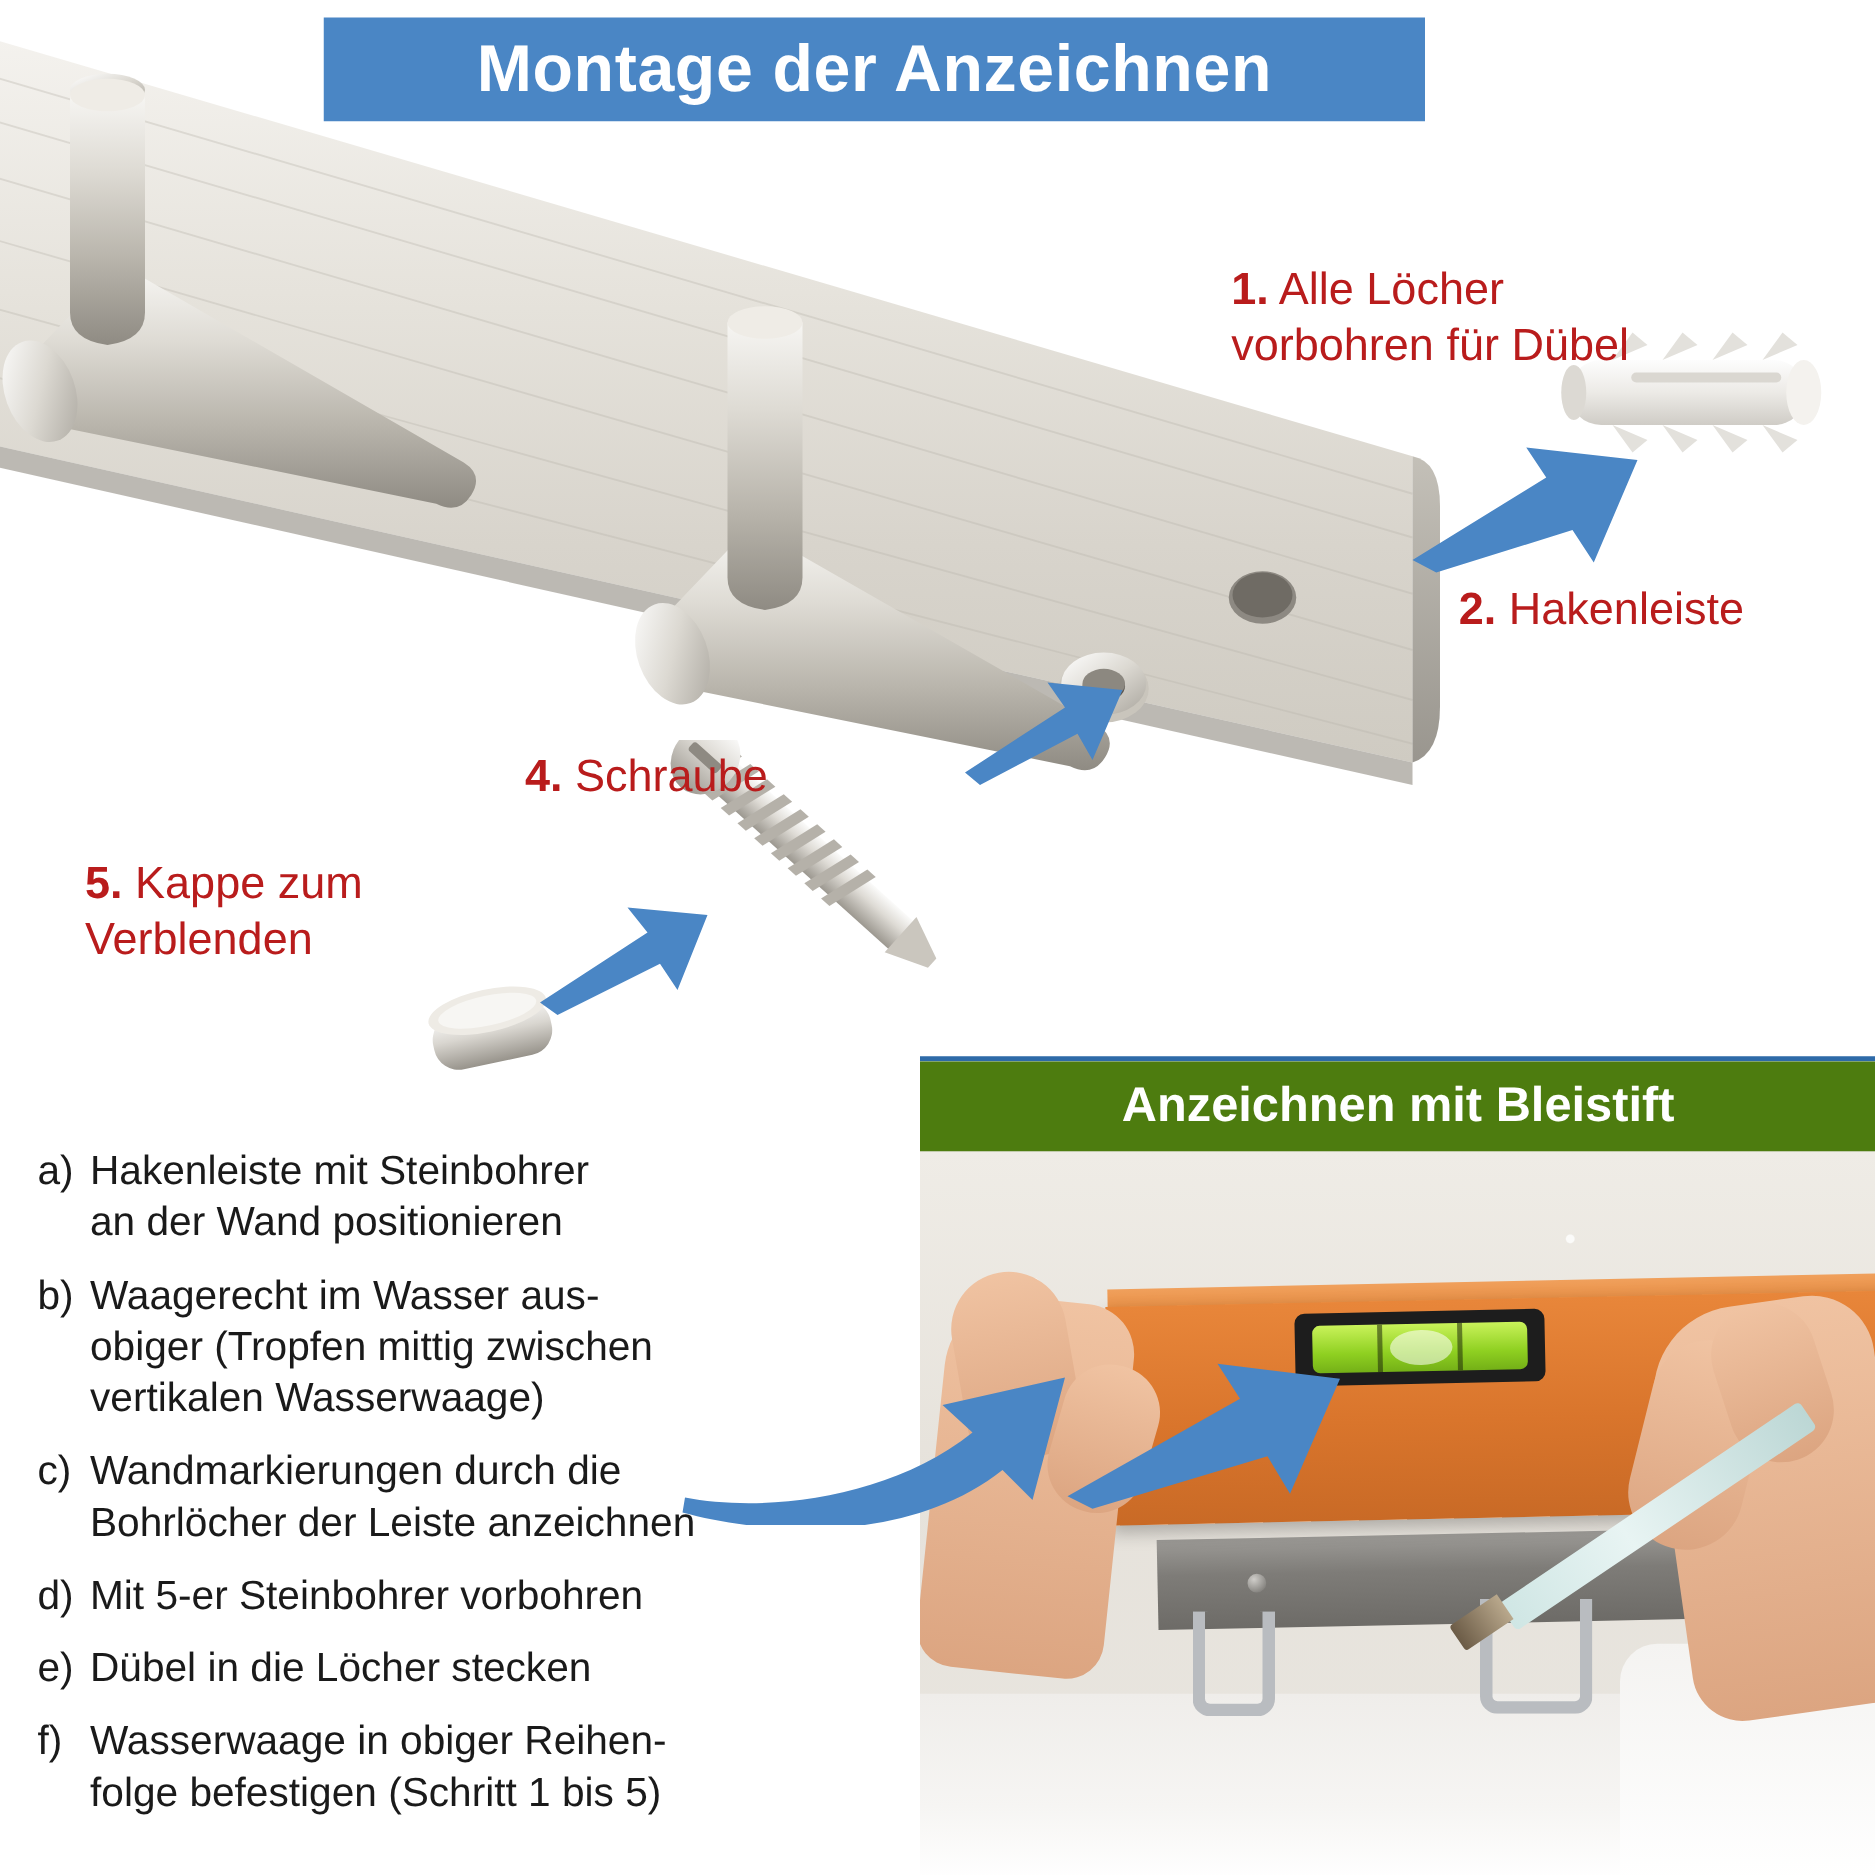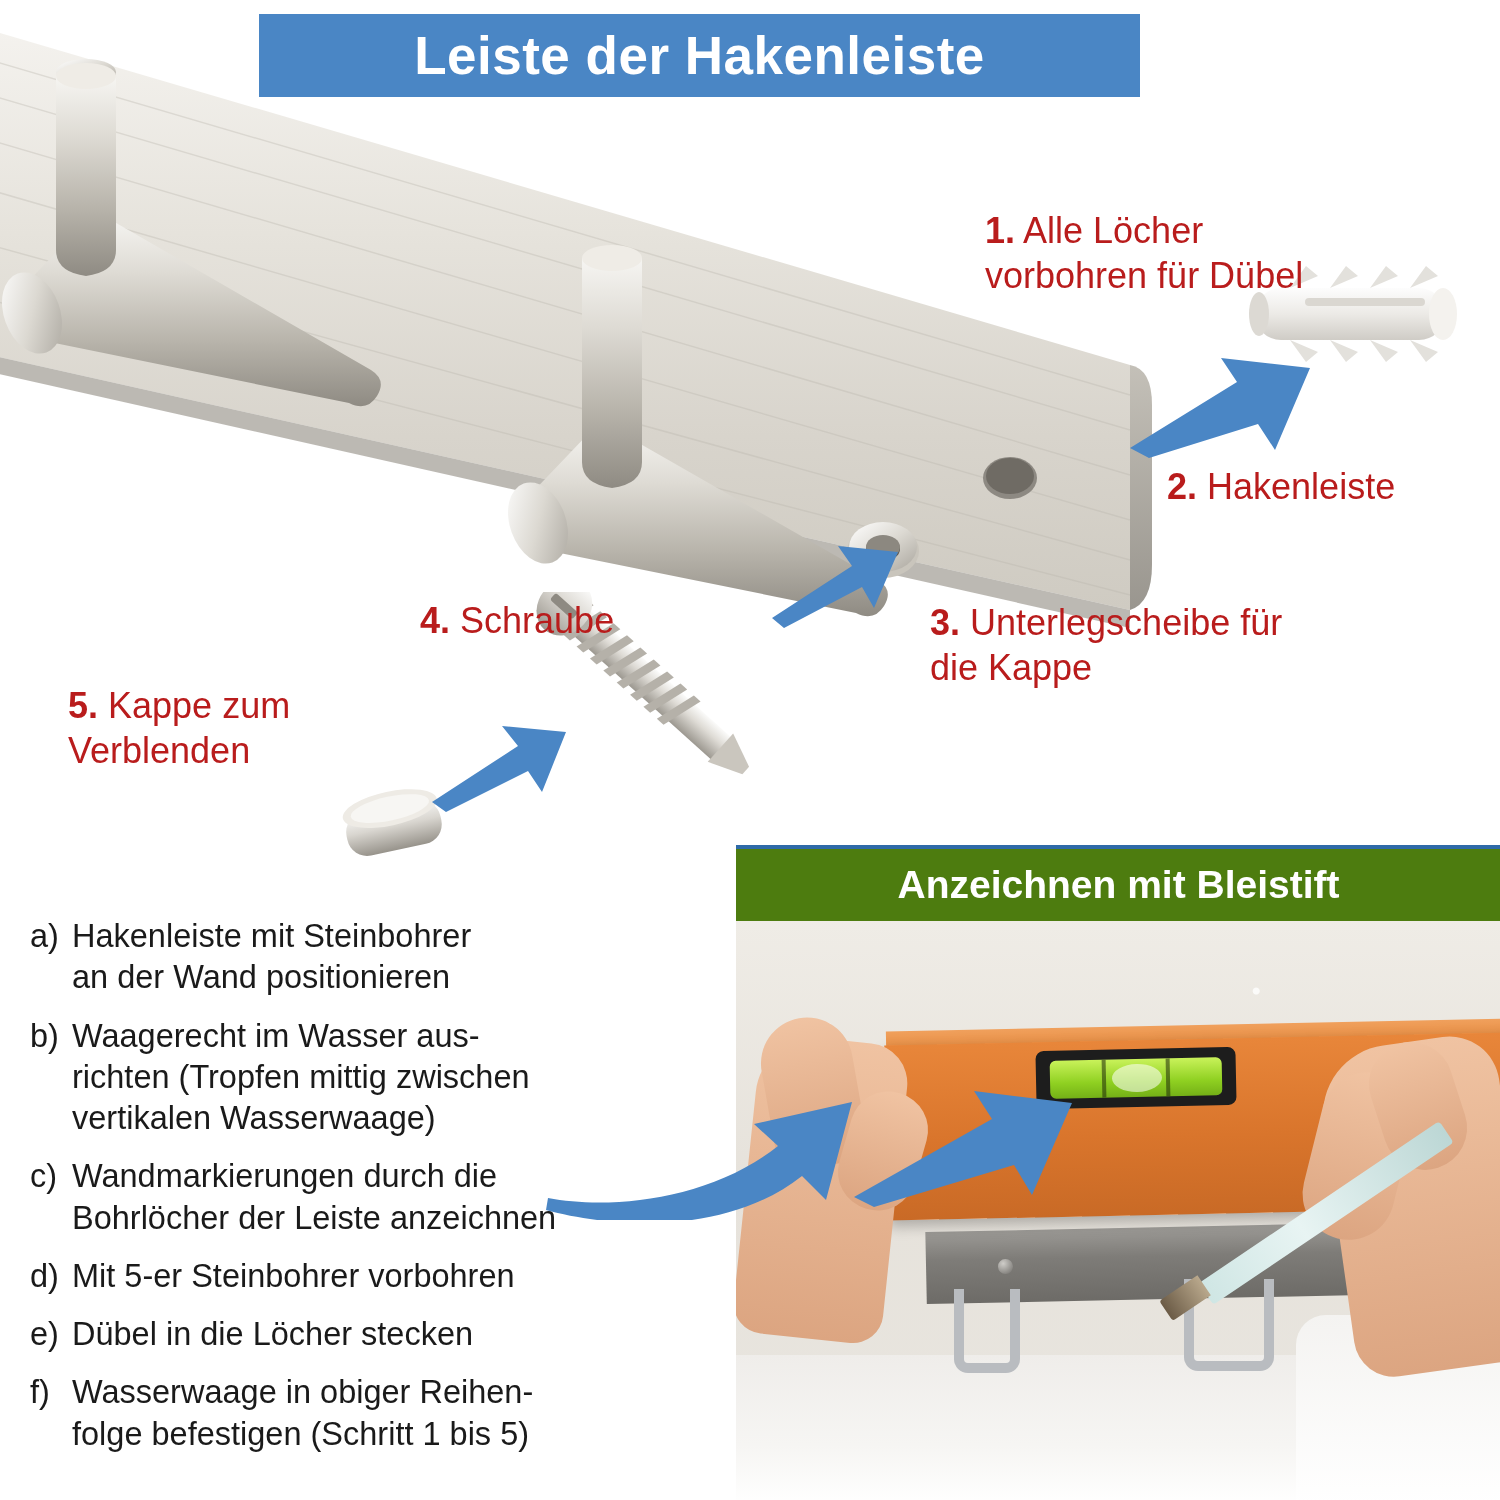--- a/index.html
+++ b/index.html
@@ -402,52 +402,48 @@
   <div class="label" id="label-1">
     <b>1.</b>
     <span>Alle Löcher vorbohren für Dübel</span>
   </div>
 
   <div class="label" id="label-2">
     <b>2.</b>
     <span>Hakenleiste</span>
   </div>
 
-  <div class="label" id="label-3">
-    <b>3.</b>
-    <span>Unterlegscheibe für die Kappe</span>
-  </div>
 
   <div class="label" id="label-4">
     <b>4.</b>
     <span>Schraube</span>
   </div>
 
   <div class="label" id="label-5">
     <b>5.</b>
     <span>Kappe zum Verblenden</span>
   </div>
 
   <div class="title-banner">
-    <span class="txt">Leiste der Hakenleiste</span>
+    <span class="txt">Montage der Anzeichnen</span>
   </div>
 
   <div class="steps">
     <div class="step">
       <span class="marker">a)</span>
       <span class="body">
         <span>Hakenleiste mit Steinbohrer</span><br>
         <span>an der Wand positionieren</span>
       </span>
     </div>
     <div class="step">
       <span class="marker">b)</span>
       <span class="body">
         <span>Waagerecht im Wasser aus-</span><br>
-        <span>richten (Tropfen mittig zwischen</span><br>
+        <span>obiger (Tropfen mittig zwischen</span><br>
         <span>vertikalen Wasserwaage)</span>
       </span>
     </div>
     <div class="step">
       <span class="marker">c)</span>
       <span class="body">
         <span>Wandmarkierungen durch die</span><br>
         <span>Bohrlöcher der Leiste anzeichnen</span>
       </span>
     </div>

